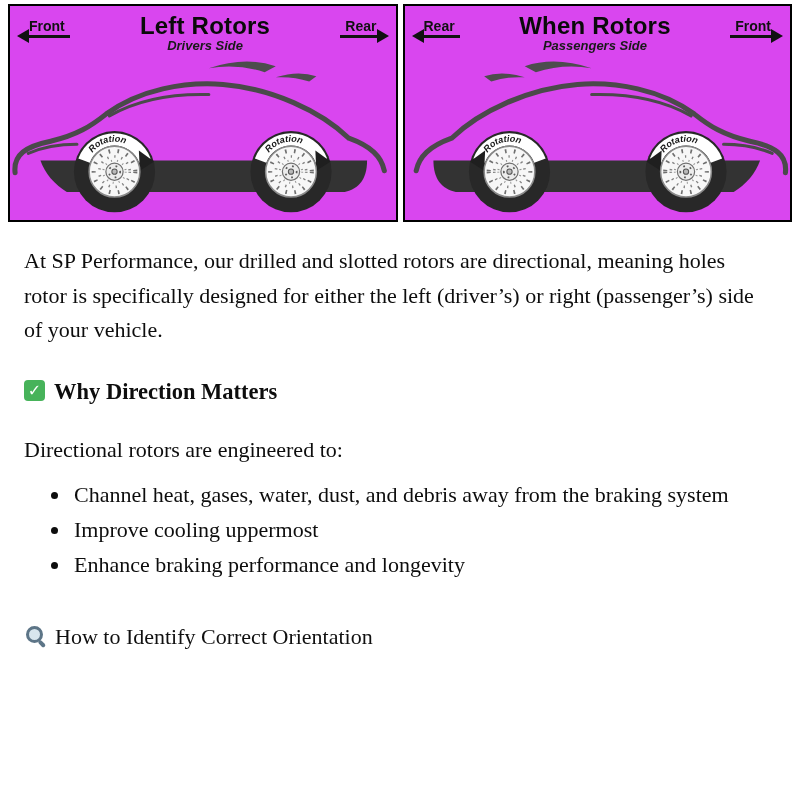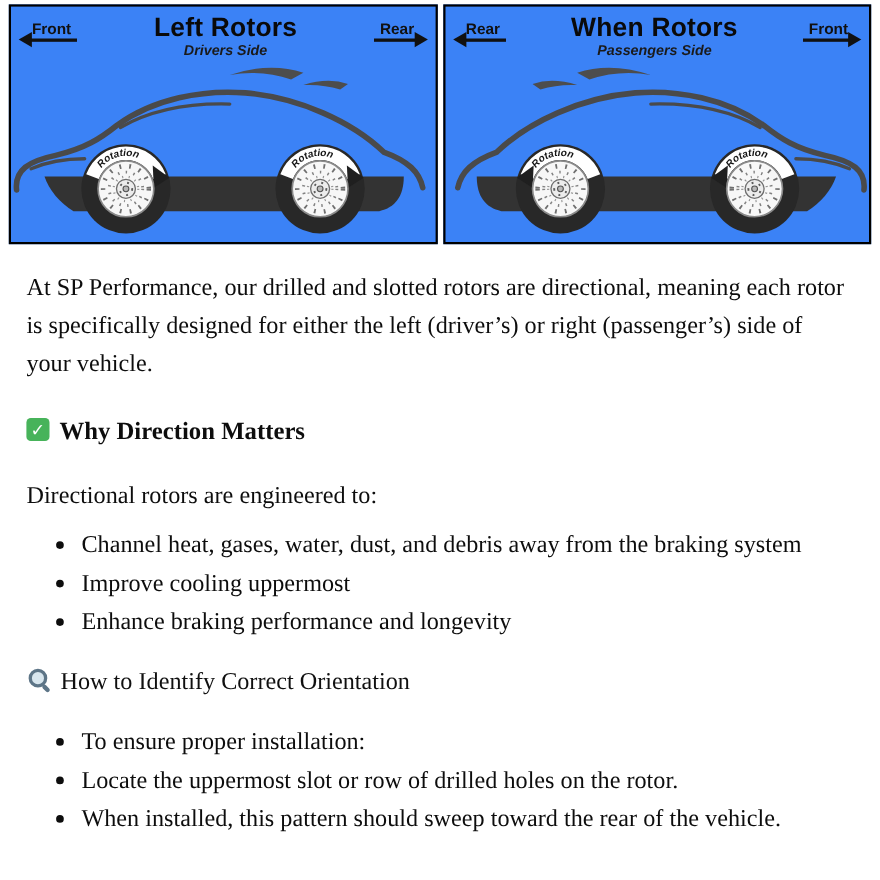--- a/index.html
+++ b/index.html
@@ -1,38 +1,38 @@
 <!DOCTYPE html>
 <html lang="en"><head>
 <meta charset="utf-8">
 <style>
   html,body{margin:0;padding:0;background:#fff;}
   body{width:800px;font-family:"Liberation Serif",serif;color:#0d0d0d;}
 
   
   .diagram{display:flex;gap:5px;padding:4px 8px 0 8px;}
-  .panel{flex:1;border:2px solid #000;background:#3b82f6;overflow:hidden;}
+  .panel{flex:1;border:2px solid #000;background:#d946ef;overflow:hidden;}
   .panel-head{display:flex;justify-content:space-between;align-items:flex-start;
               padding:7px 14px 0 14px;font-family:"Liberation Sans",sans-serif;}
   .titles{text-align:center;flex:1;line-height:1.05;}
   .ptitle{font-weight:bold;font-size:24px;letter-spacing:.2px;color:#0a0a0a;}
   .psub{font-weight:bold;font-style:italic;font-size:13px;color:#1a1a1a;margin-top:1px;}
   .dirlabel{font-weight:bold;font-size:14px;color:#111;border-bottom:3px solid #111;
             padding:2px 5px 1px 5px;position:relative;margin-top:3px;white-space:nowrap;}
   .dirlabel.left::before{content:'';position:absolute;left:-14px;bottom:-8px;
             border:7px solid transparent;border-right:12px solid #111;}
   .dirlabel.right::after{content:'';position:absolute;right:-14px;bottom:-8px;
             border:7px solid transparent;border-left:12px solid #111;}
   .car{display:block;width:100%;height:auto;margin-top:0;}
 
   
   .content{padding:12px 30px 24px 24px;font-size:22px;line-height:1.56;}
   .intro{margin:10px 0 0 0;}
   .sec-head{font-size:22.5px;font-weight:bold;margin:27px 0 0 0;}
-  .sec-head2{font-size:22px;font-weight:normal;margin:20px 0 0 0;color:#101010;}
+  .sec-head2{font-size:22px;font-weight:normal;margin:38px 0 0 0;color:#101010;}
   .lead{margin:24px 0 0 0;}
   ul.blist{margin:10px 0 0 0;padding-left:47px;}
   ul.blist li{margin:1px 0;padding-left:3px;}
   ul.blist2{margin:20px 0 0 0;}
 
   
   .check-ic{display:inline-block;width:21px;height:21px;background:#47b35a;border-radius:4px;
             position:relative;vertical-align:-2px;margin-right:9px;}
   .check-ic::after{content:'✓';position:absolute;left:0;top:0;width:100%;height:100%;
             color:#fff;font-weight:bold;font-size:16px;line-height:21px;text-align:center;
@@ -115,37 +115,32 @@
       <text transform="translate(277,117)" font-family="Liberation Sans, sans-serif" font-size="9" font-style="italic" font-weight="bold" fill="#151515">
         <textPath href="#rotpath" startOffset="4">Rotation</textPath>
       </text>
     </svg>
   </div>
 
 </div>
 
 <div class="content">
 
-  <p class="intro">At SP Performance, our drilled and slotted rotors are directional, meaning each rotor is specifically designed for either the left (driver’s) or right (passenger’s) side of your vehicle.</p>
+  <p class="intro">At SP Performance, our drilled and slotted rotors are directional, meaning holes rotor is specifically designed for either the left (driver’s) or right (passenger’s) side of your vehicle.</p>
 
   <h2 class="sec-head">
     <span class="check-ic"></span><span>Why Direction Matters</span>
   </h2>
 
   <p class="lead">Directional rotors are engineered to:</p>
 
   <ul class="blist">
     <li>Channel heat, gases, water, dust, and debris away from the braking system</li>
     <li>Improve cooling uppermost</li>
     <li>Enhance braking performance and longevity</li>
   </ul>
 
   <h2 class="sec-head2">
     <span class="mag-ic"></span><span>How to Identify Correct Orientation</span>
   </h2>
 
-  <ul class="blist blist2">
-    <li>To ensure proper installation:</li>
-    <li>Locate the uppermost slot or row of drilled holes on the rotor.</li>
-    <li>When installed, this pattern should sweep toward the rear of the vehicle.</li>
-  </ul>
 
 </div>
 
 </body></html>

